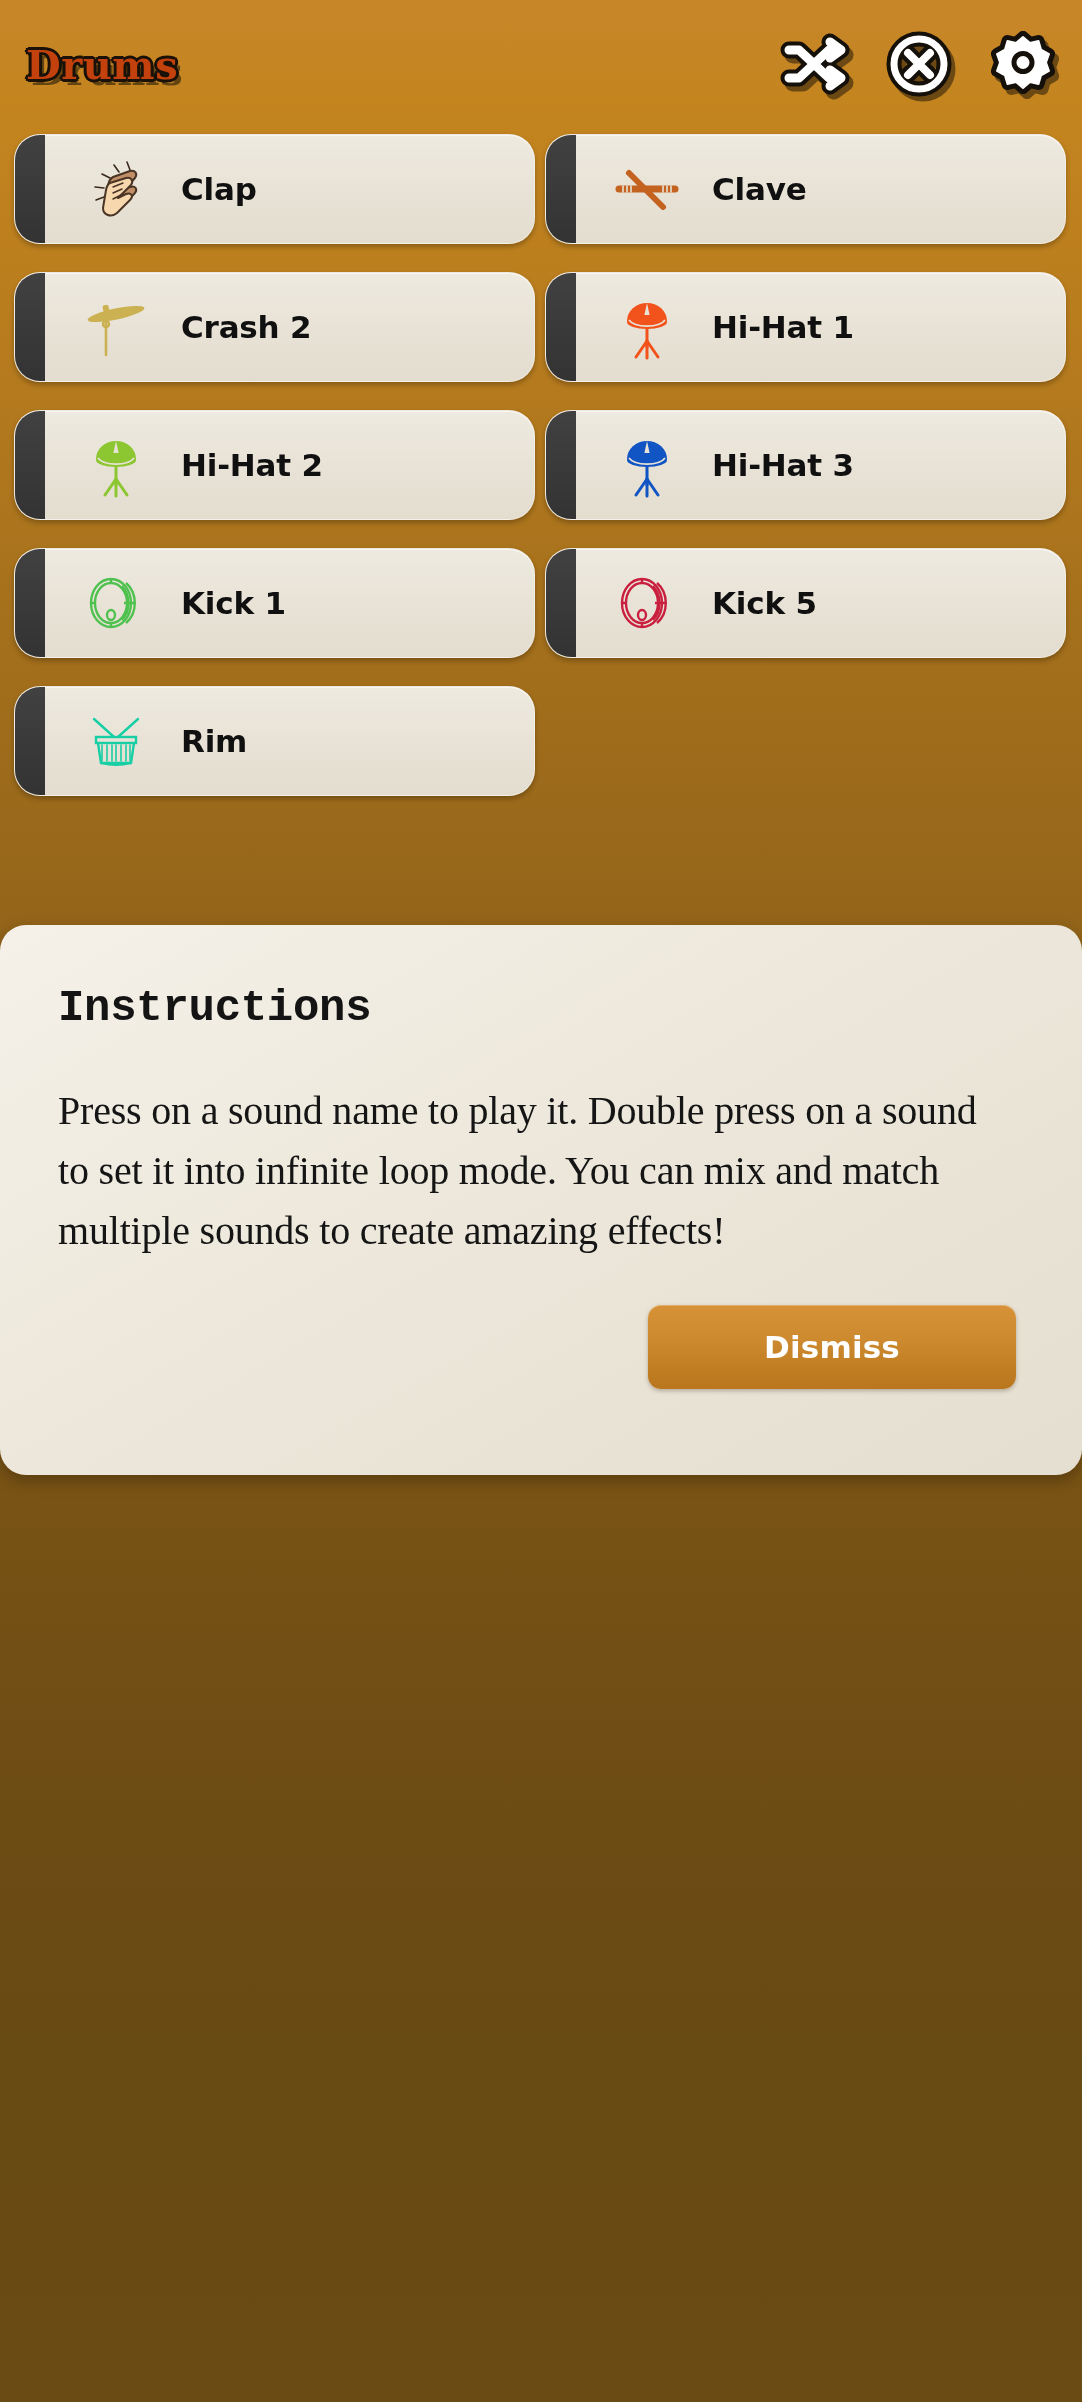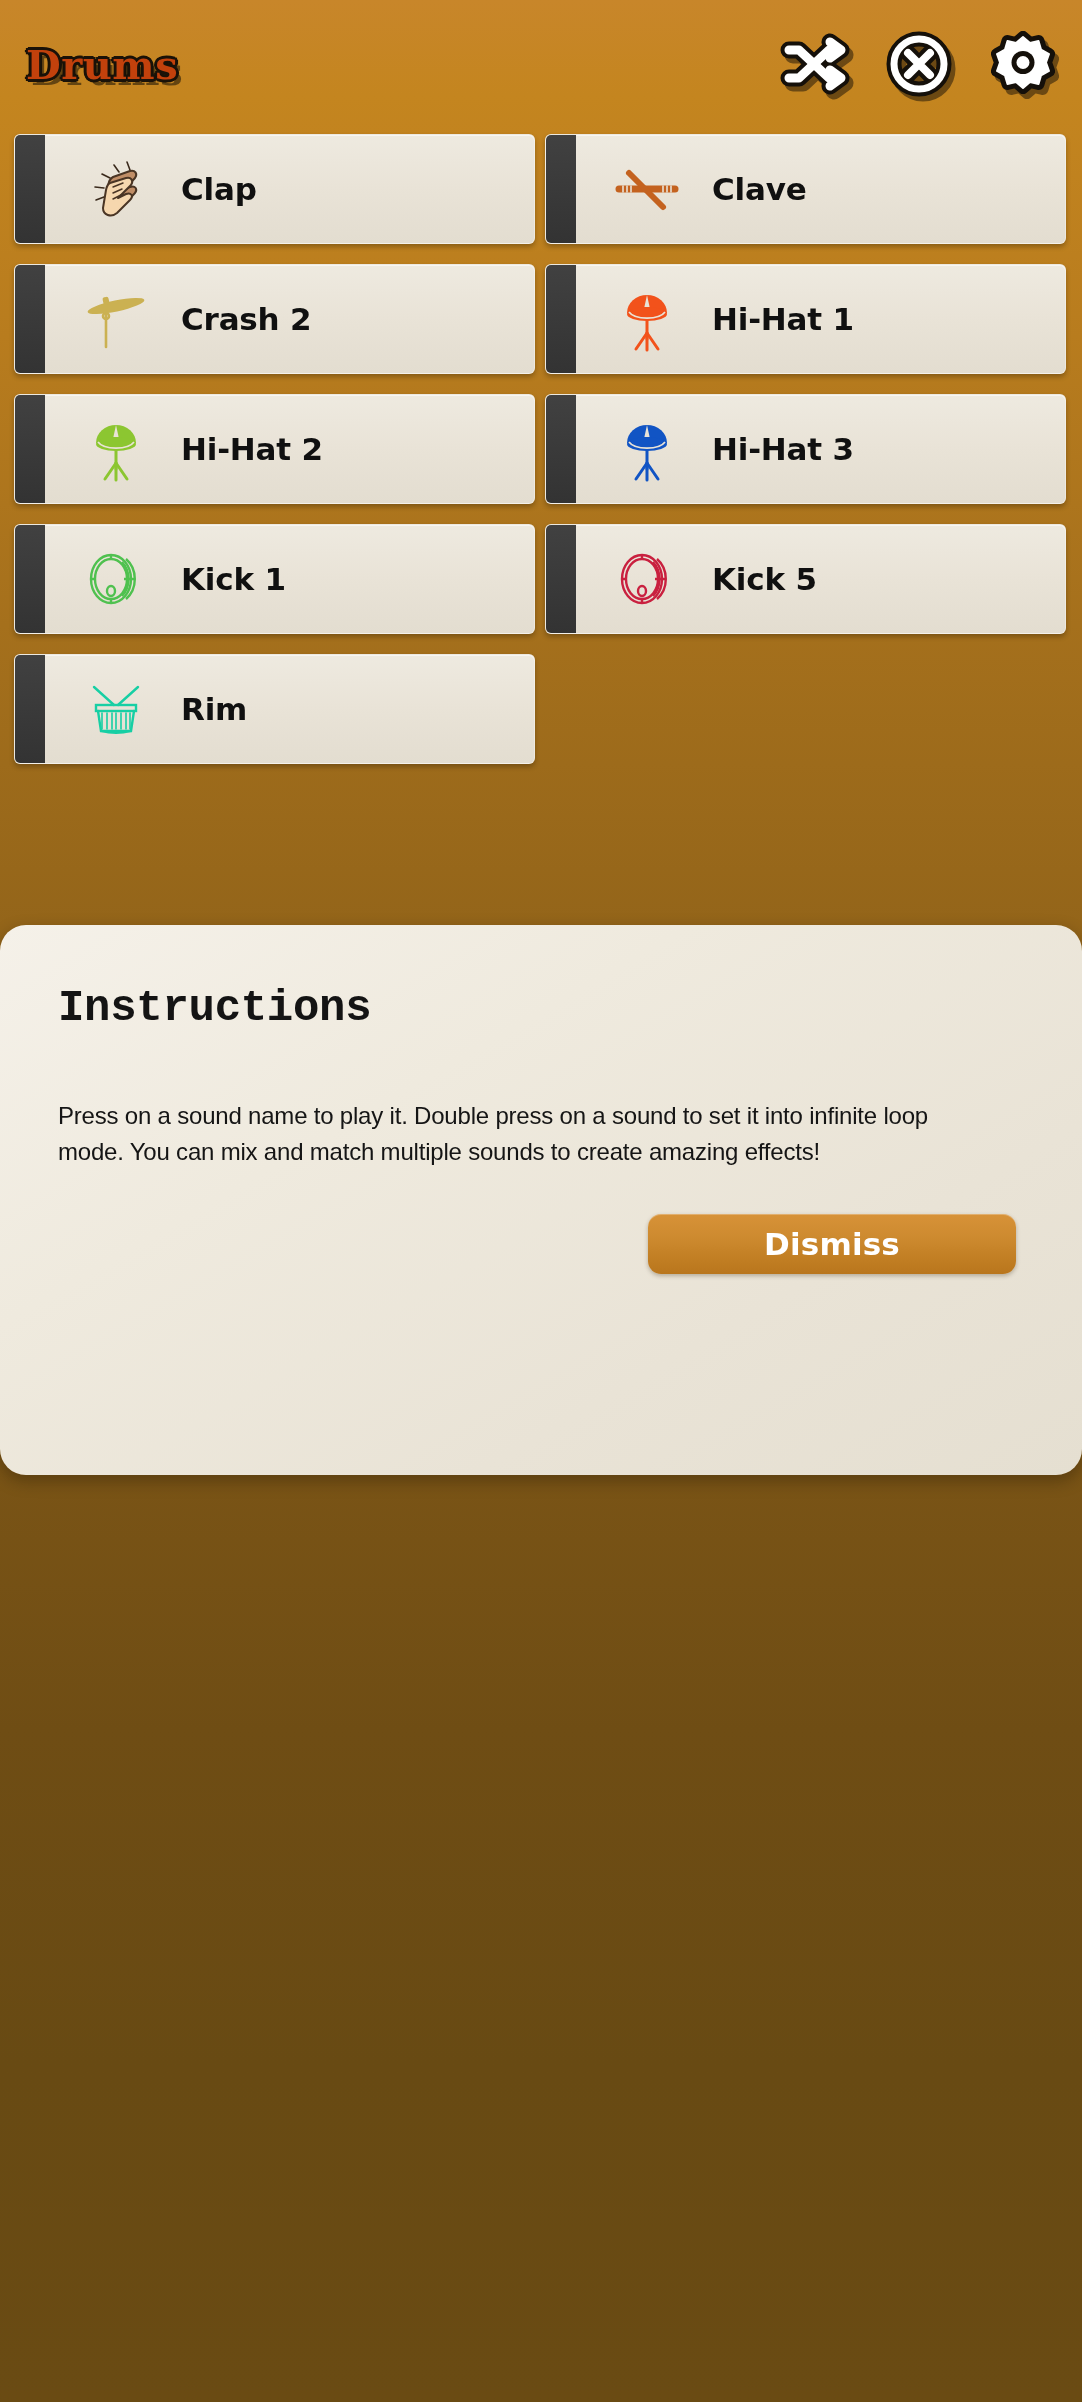--- a/index.html
+++ b/index.html
@@ -78,25 +78,25 @@
     display: flex;
     flex-wrap: wrap;
     column-gap: 10px;
     row-gap: 0;
     padding: 0 14px;
   }
 
   .sound-btn {
     width: 521px;
     height: 110px;
-    margin-bottom: 20px;
+    margin-bottom: 28px;
     display: flex;
     align-items: stretch;
     background: linear-gradient(180deg, #eeeae0 0%, #e9e3d7 48%, #e3ddd0 100%);
-    border-radius: 6px;
+    border-radius: 26px;
     border: 1px solid rgba(255,255,255,0.35);
     box-shadow: 0 3px 5px rgba(40,26,6,0.33), inset 0 1px 0 rgba(255,255,255,0.55);
     overflow: hidden;
     cursor: pointer;
     position: relative;
   }
 
   .btn-edge {
     width: 30px;
     flex: 0 0 30px;
@@ -145,39 +145,39 @@
 
   .dialog-title {
     font-family: Liberation Mono, monospace;
     font-weight: bold;
     font-size: 44px;
     color: #141414;
     letter-spacing: -0.3px;
   }
 
   .dialog-body {
-    margin-top: 65px;
-    font-family: Liberation Sans, sans-serif;
-    font-size: 24px;
+    margin-top: 48px;
+    font-family: Liberation Serif, serif;
+    font-size: 40px;
     line-height: 1.5;
     color: #151515;
     max-width: 930px;
     letter-spacing: -0.2px;
   }
 
   .dialog-actions {
     margin-top: 44px;
     display: flex;
     justify-content: flex-end;
     padding-right: 8px;
   }
 
   .dismiss-btn {
     width: 368px;
-    height: 60px;
+    height: 84px;
     border: none;
     border-radius: 13px;
     background: linear-gradient(180deg, #d79238 0%, #cd8a2f 40%, #c07d22 78%, #b9761d 100%);
     color: #ffffff;
     font-family: "DejaVu Sans", sans-serif;
     font-weight: bold;
     font-size: 31px;
     letter-spacing: 0.2px;
     cursor: pointer;
     box-shadow: 0 2px 4px rgba(60,40,10,0.3), inset 0 1px 0 rgba(255,255,255,0.28);

